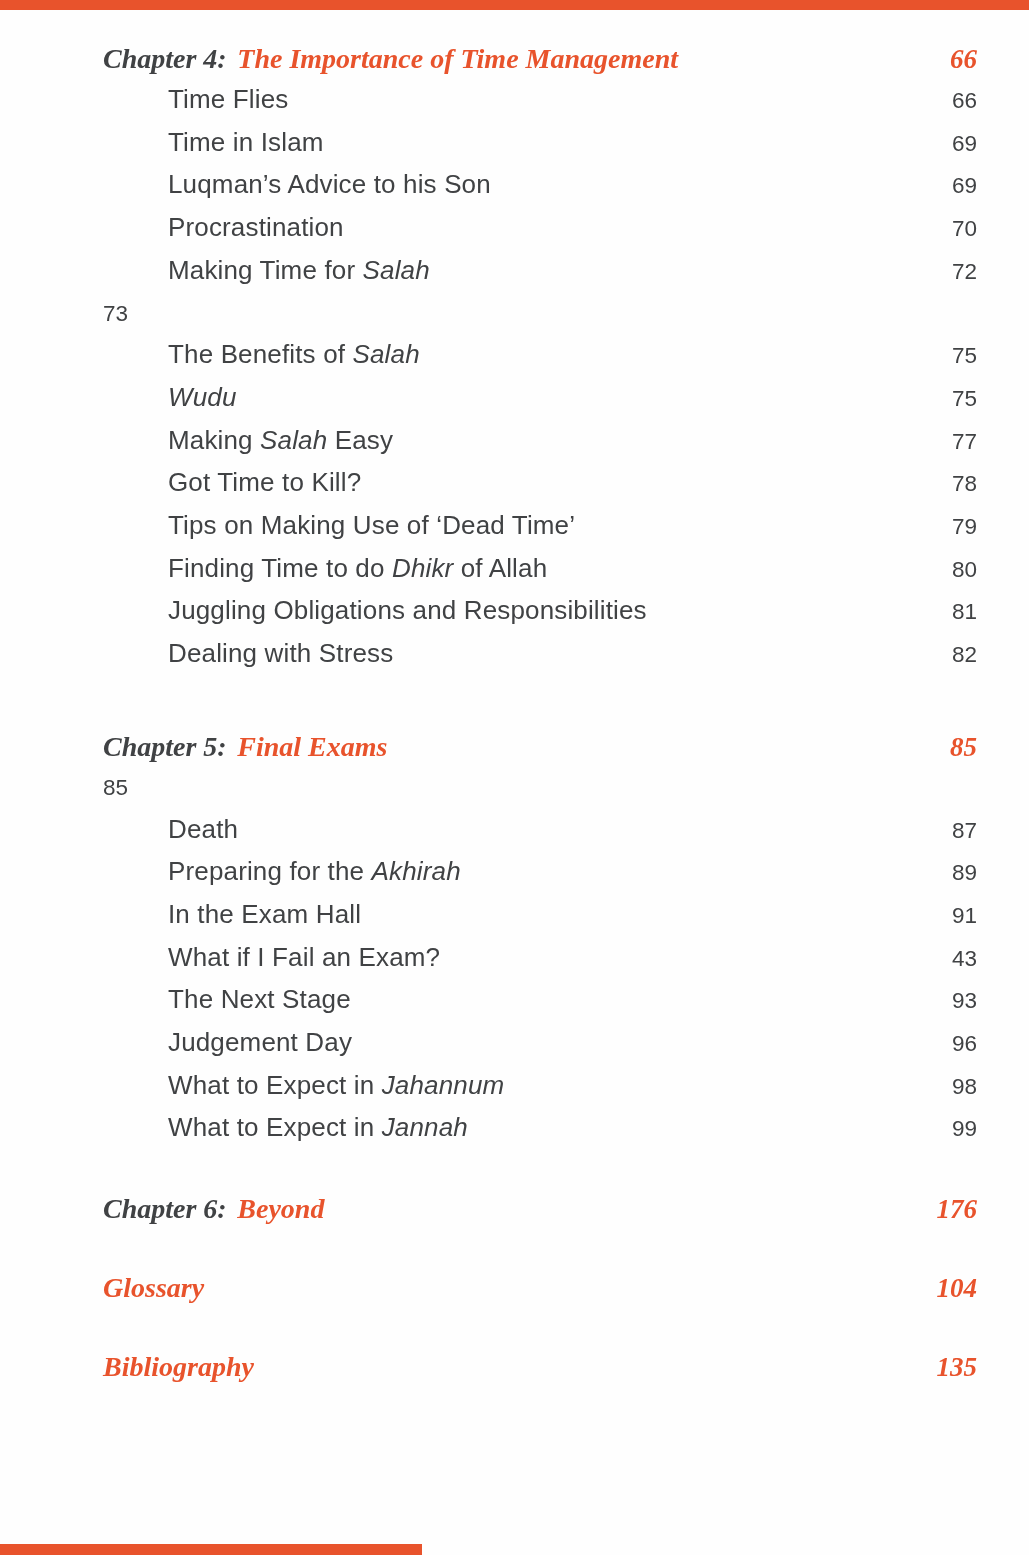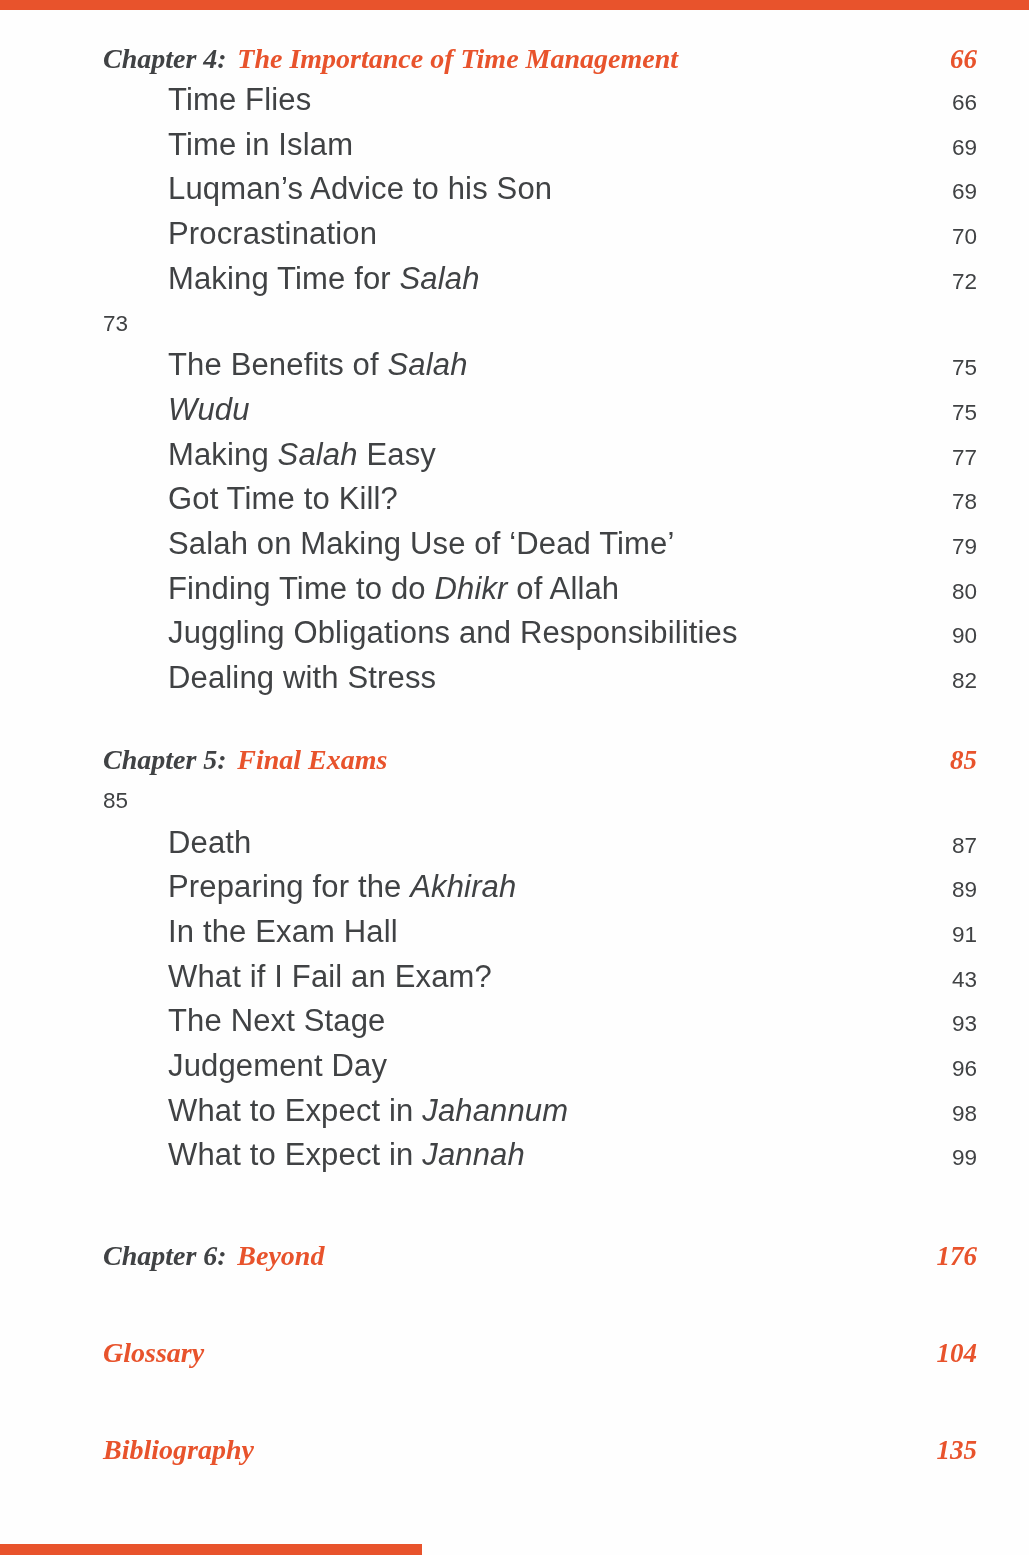--- a/index.html
+++ b/index.html
@@ -29,22 +29,22 @@
     width: 41%;
     height: 11px;
     background: var(--accent);
   }
   .content {
     position: absolute;
     left: 103px;
     right: 52px;
     top: 39px;
   }
-  .toc-section + .toc-section { margin-top: 38px; }
-  .toc-section.standalone { margin-top: 57px; }
+  .toc-section + .toc-section { margin-top: 51px; }
+  .toc-section.standalone { margin-top: 39px; }
   .chapter-row {
     display: flex;
     justify-content: space-between;
     align-items: baseline;
     font-family: "Liberation Serif", serif;
     font-style: italic;
     font-weight: 700;
     font-size: 28px;
     line-height: 40px;
     gap: 40px;
@@ -54,21 +54,21 @@
   .chapter-title { color: var(--accent); }
   .chapter-page { color: var(--accent); font-size: 27px; }
   .item-row {
     display: flex;
     justify-content: space-between;
     align-items: baseline;
     line-height: 41.7px;
     color: var(--text);
   }
   .item-title {
-    font-size: 31px;
+    font-size: 26px;
     padding-left: 65px;
     letter-spacing: 0.15px;
   }
   .item-page { font-size: 22.5px; }
 </style>
 </head>
 <body>
 
 <div class="top-rule"></div>
 
@@ -112,30 +112,30 @@
         </div>
         <div class="item-row">
           <span class="item-title">Making <i>Salah</i> Easy</span>
           <span class="item-page">77</span>
         </div>
         <div class="item-row">
           <span class="item-title">Got Time to Kill?</span>
           <span class="item-page">78</span>
         </div>
         <div class="item-row">
-          <span class="item-title">Salah on Making Use of ‘Dead Time’</span>
+          <span class="item-title">Tips on Making Use of ‘Dead Time’</span>
           <span class="item-page">79</span>
         </div>
         <div class="item-row">
           <span class="item-title">Finding Time to do <i>Dhikr</i> of Allah</span>
           <span class="item-page">80</span>
         </div>
         <div class="item-row">
           <span class="item-title">Juggling Obligations and Responsibilities</span>
-          <span class="item-page">90</span>
+          <span class="item-page">81</span>
         </div>
         <div class="item-row">
           <span class="item-title">Dealing with Stress</span>
           <span class="item-page">82</span>
         </div>
       </div>
     </section>
     <section class="toc-section">
       <div class="chapter-row">
         <span class="chapter-left"><span class="chapter-label">Chapter 5:</span><span class="chapter-title">Final Exams</span></span>

